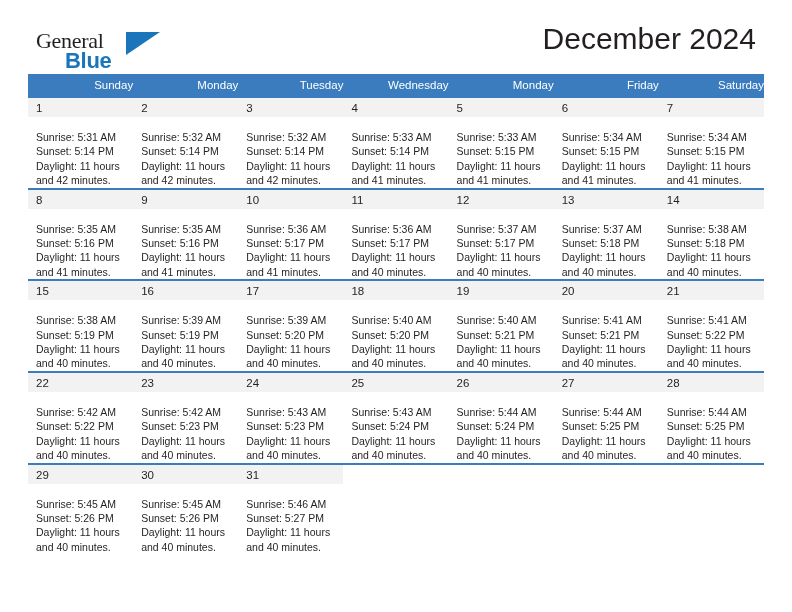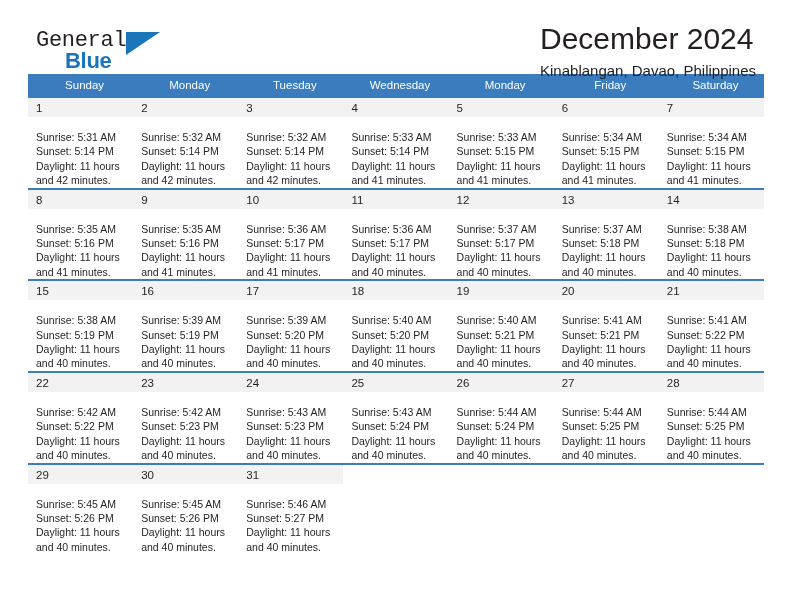--- a/index.html
+++ b/index.html
@@ -34,21 +34,21 @@
     width: 140px;
     height: 48px;
   }
   .brand-general {
     position: absolute;
     left: 0;
     top: 0;
     font-size: 22px;
     letter-spacing: -0.3px;
     color: #231f20;
-    font-family: Liberation Mono, monospace;
+    font-family: Liberation Serif, serif;
   }
   .brand-blue {
     position: absolute;
     left: 29px;
     top: 20px;
     font-size: 22px;
     letter-spacing: -0.3px;
     color: #1b75bb;
     font-family: "Liberation Sans", sans-serif;
     font-weight: bold;
@@ -87,21 +87,21 @@
   table.cal {
     width: 736px;
     border-collapse: collapse;
     table-layout: fixed;
   }
   table.cal th {
     background: #3a7cbe;
     color: #ffffff;
     font-size: 11.5px;
     font-weight: normal;
-    text-align: center;
+    text-align: right;
     padding: 5px 0 5px 8px;
     height: 19px;
     box-sizing: border-box;
   }
   td.daycell {
     vertical-align: top;
     padding: 0;
     border-top: 2px solid #3a7cbe;
     height: 90px;
     box-sizing: border-box;
@@ -136,21 +136,20 @@
 <div class="page">
 
   <div class="header">
     <div class="brand">
       <span class="brand-general">General</span>
       <span class="brand-tri"></span>
       <span class="brand-blue">Blue</span>
     </div>
     <div class="titles">
       <div class="cal-title">December 2024</div>
-      <div class="cal-sub">Kinablangan, Davao, Philippines</div>
     </div>
   </div>
 
   <table class="cal">
     <thead>
       <tr>
         <th>Sunday</th>
         <th>Monday</th>
         <th>Tuesday</th>
         <th>Wednesday</th>

